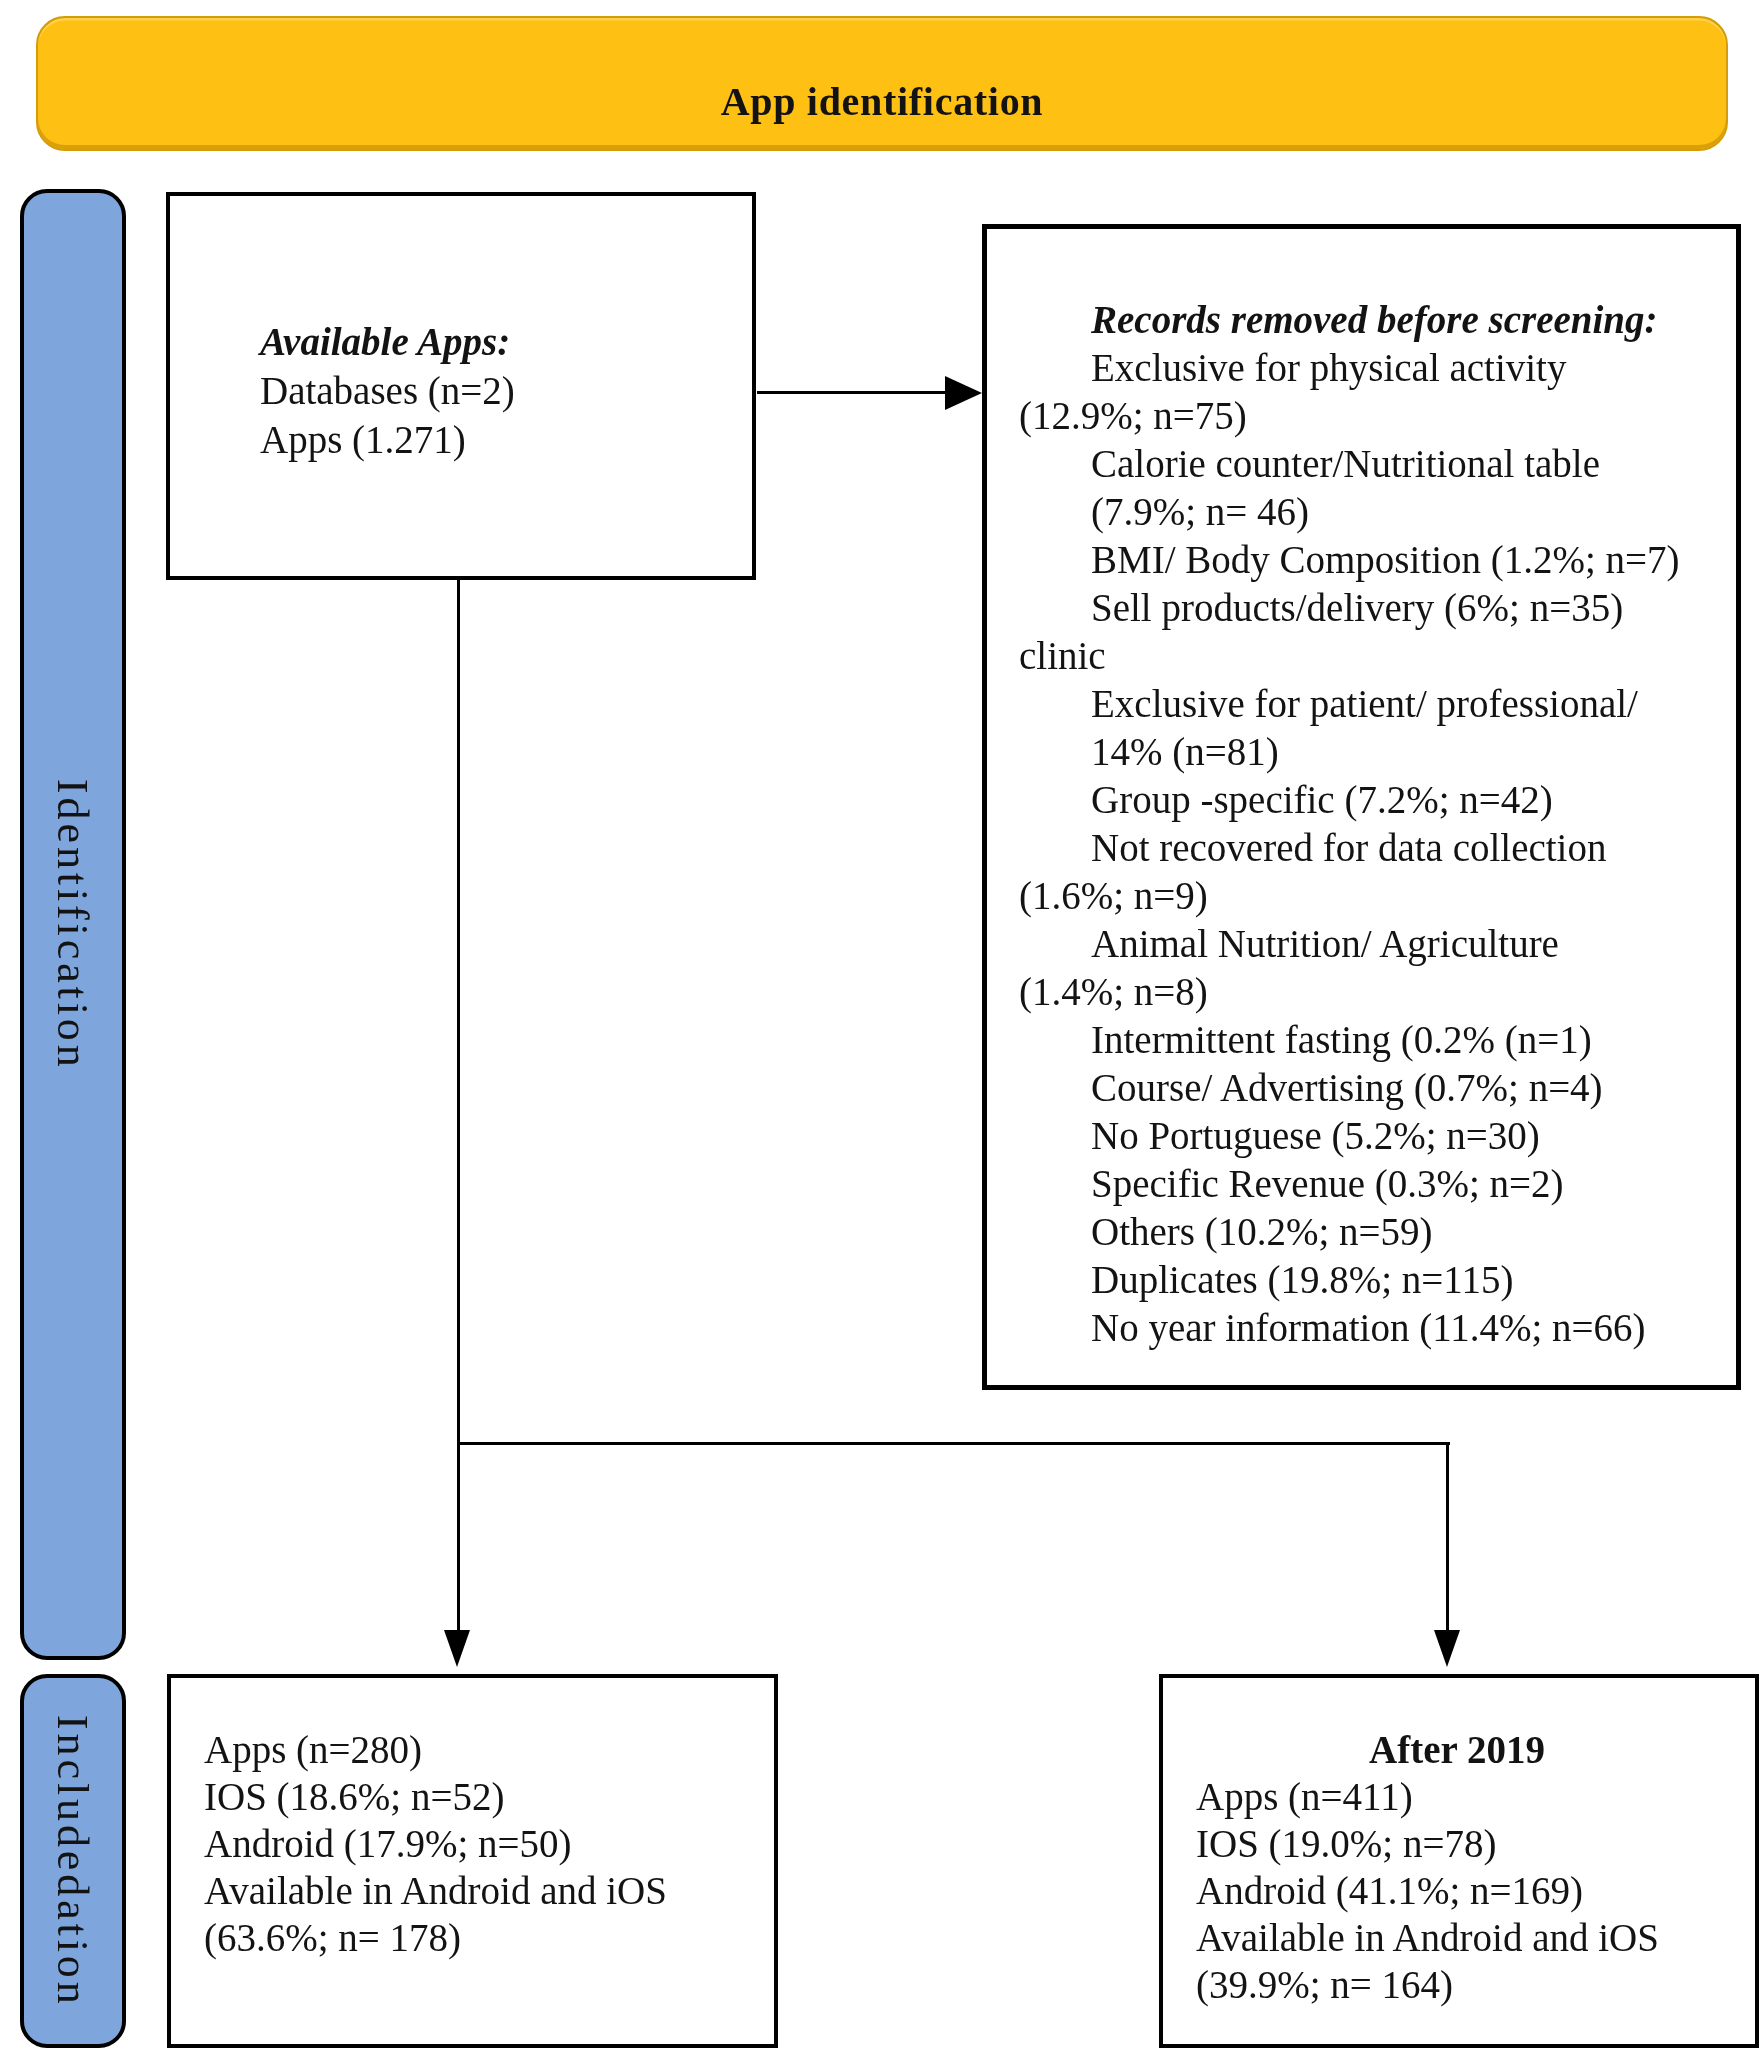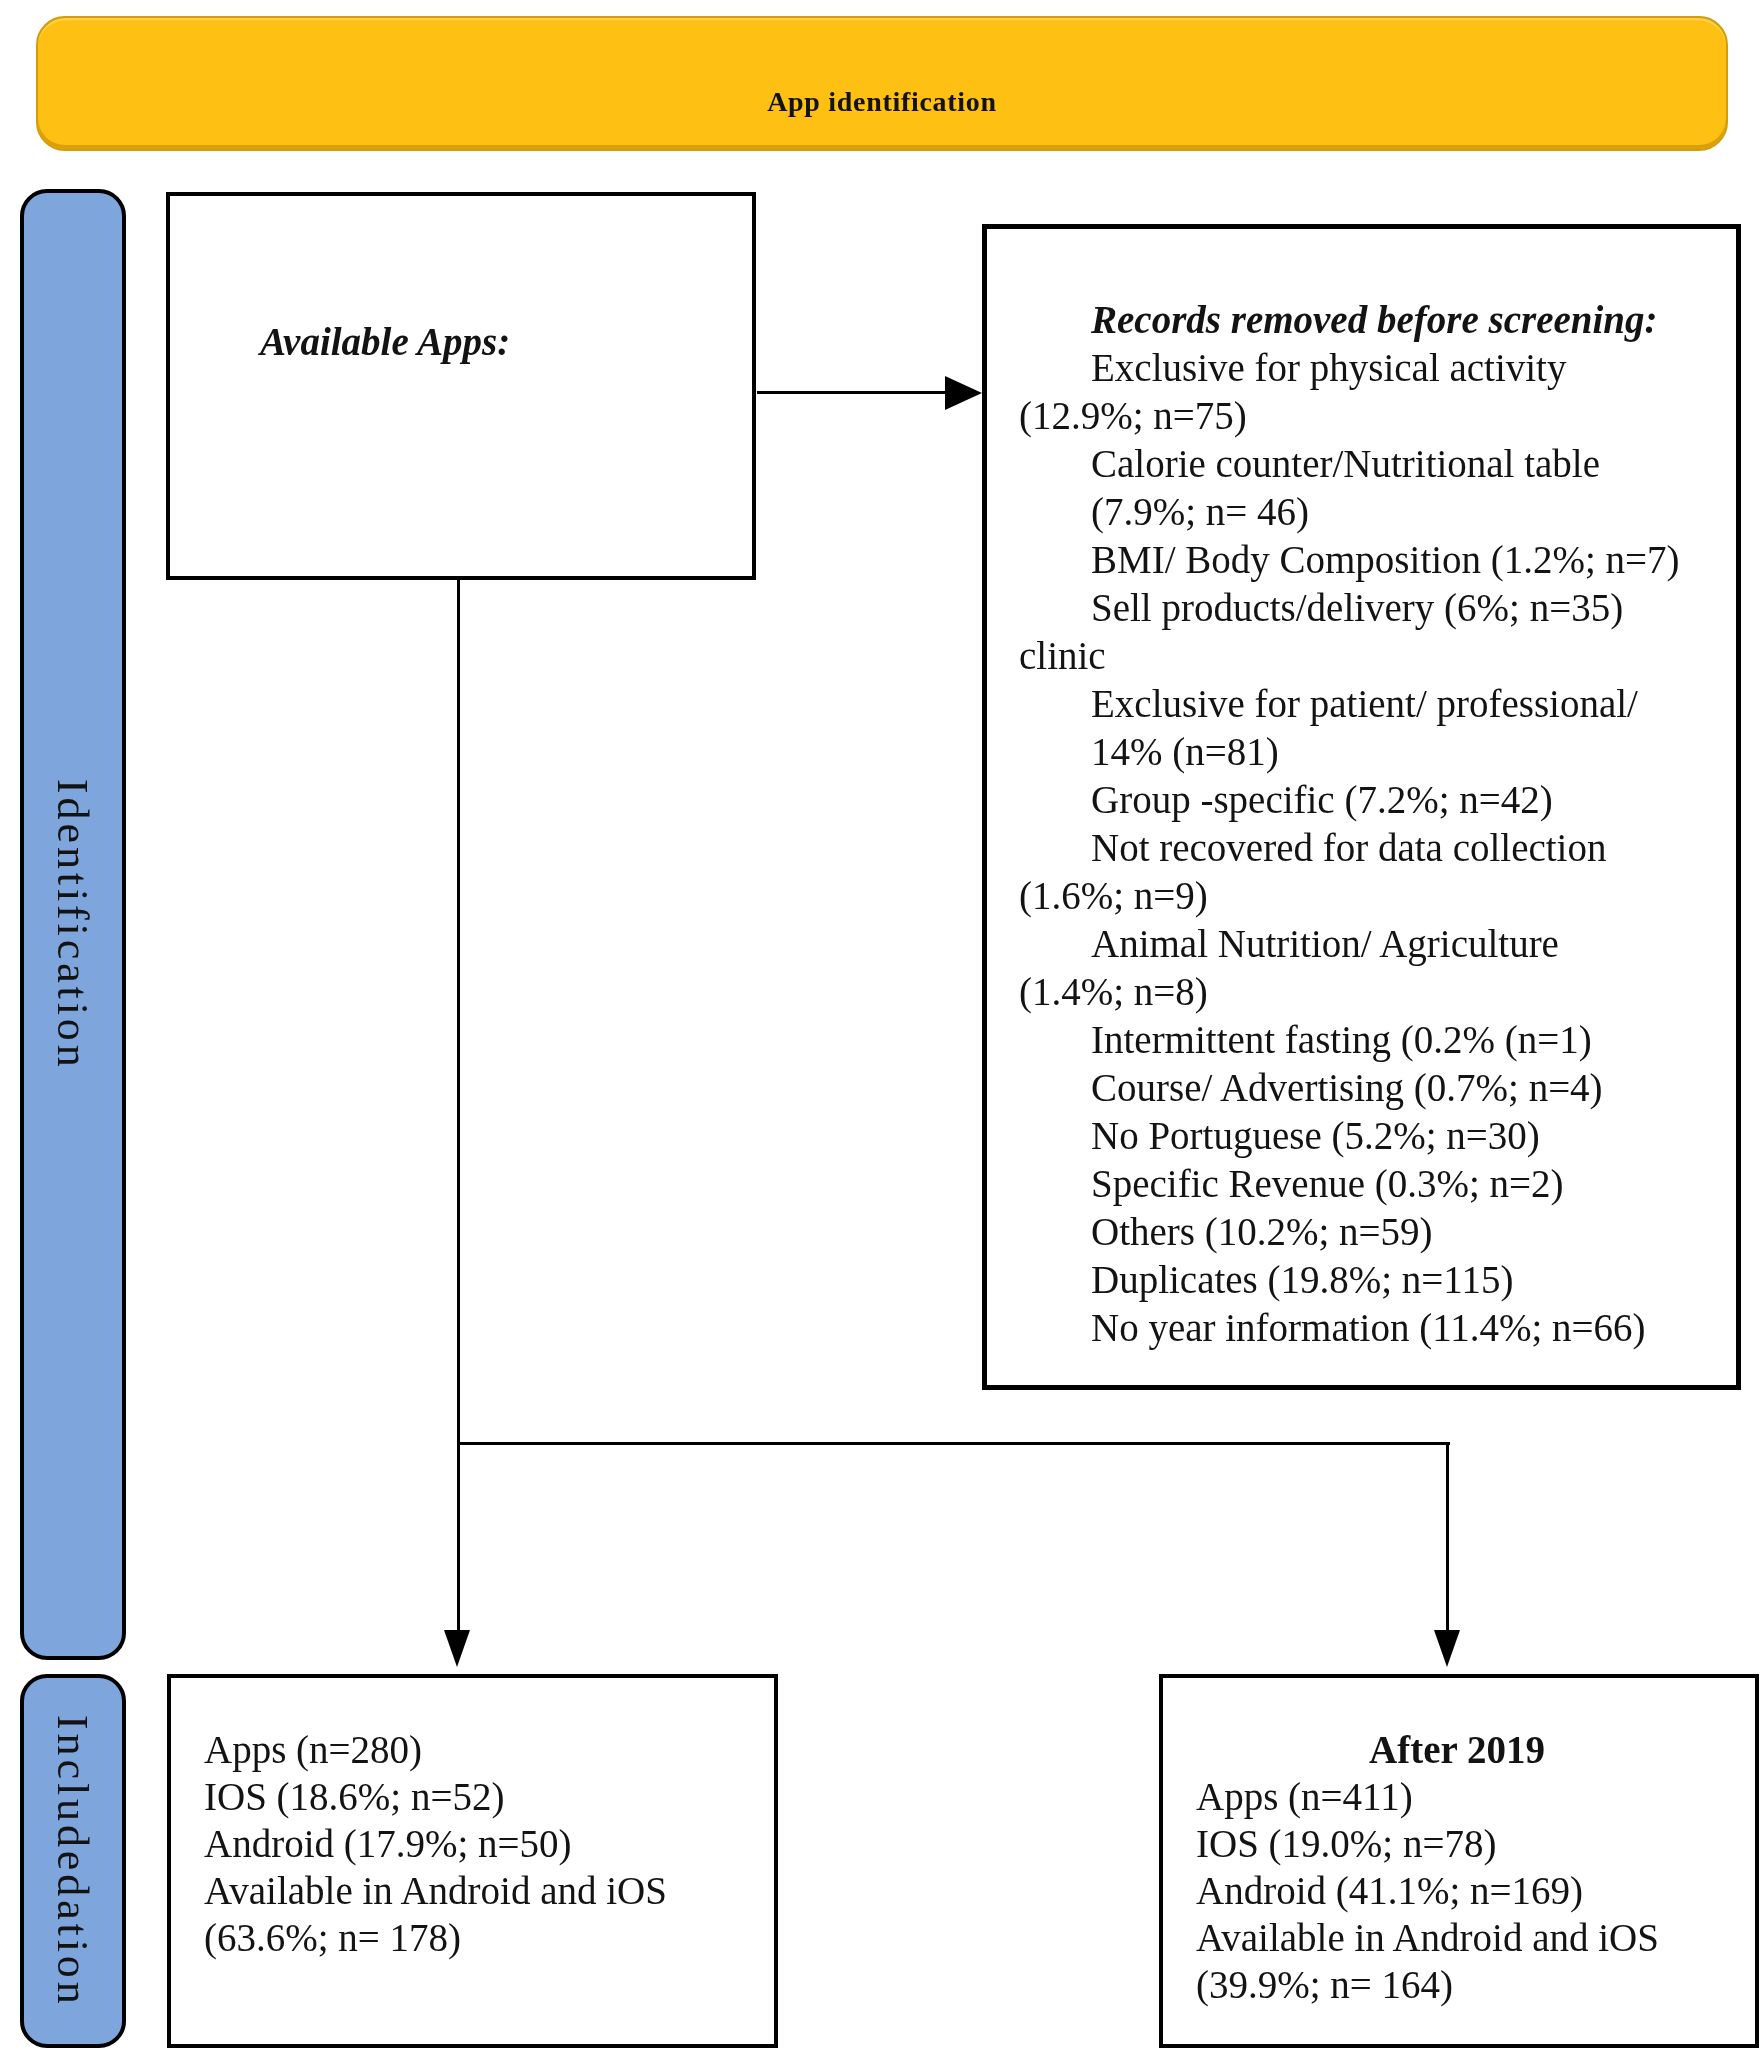--- a/index.html
+++ b/index.html
@@ -17,21 +17,21 @@
   }
   
   .banner{
     position:absolute;left:36px;top:16.3px;width:1692px;height:135px;
     background:var(--banner-fill);
     border:2.6px solid var(--banner-border);
     border-radius:29px;box-sizing:border-box;
     display:flex;align-items:center;justify-content:center;
     box-shadow:inset 0 -3.9px 0 rgba(150,100,0,.35), inset 0 2.6px 0 rgba(255,255,255,.25);
   }
-  .banner-title{font-size:28px;font-weight:bold;letter-spacing:0.7px;margin-top:36px;}
+  .banner-title{font-size:40px;font-weight:bold;letter-spacing:0.7px;margin-top:36px;}
   
   .sidebar{
     position:absolute;left:19.6px;width:106px;background:var(--sidebar-fill);
     border:4.6px solid #000;border-radius:27px;box-sizing:border-box;
     display:flex;align-items:center;justify-content:center;
   }
   .sidebar-1{top:189px;height:1471px;}
   .sidebar-2{top:1674px;height:374px;}
   .vlabel{writing-mode:vertical-rl;font-size:44px;letter-spacing:3.9px;white-space:nowrap;}
   
@@ -80,20 +80,24 @@
 
   <div class="sidebar sidebar-1">
     <span class="vlabel">Identification</span>
   </div>
   <div class="sidebar sidebar-2">
     <span class="vlabel">Includedation</span>
   </div>
 
   <div class="fbox box-available">
     <div class="bline heading-bi">Available Apps:</div>
+    <div>
+        <div class="bline">Databases (n=2)</div>
+        <div class="bline">Apps (1.271)</div>
+      </div>
   </div>
 
   <div class="fbox box-records">
     <div class="bline ind heading-bi">Records removed before screening:</div>
     <div>
         <div class="bline ind">Exclusive for physical activity</div>
         <div class="bline">(12.9%; n=75)</div>
         <div class="bline ind">Calorie counter/Nutritional table</div>
         <div class="bline ind">(7.9%; n= 46)</div>
         <div class="bline ind">BMI/ Body Composition (1.2%; n=7)</div>

